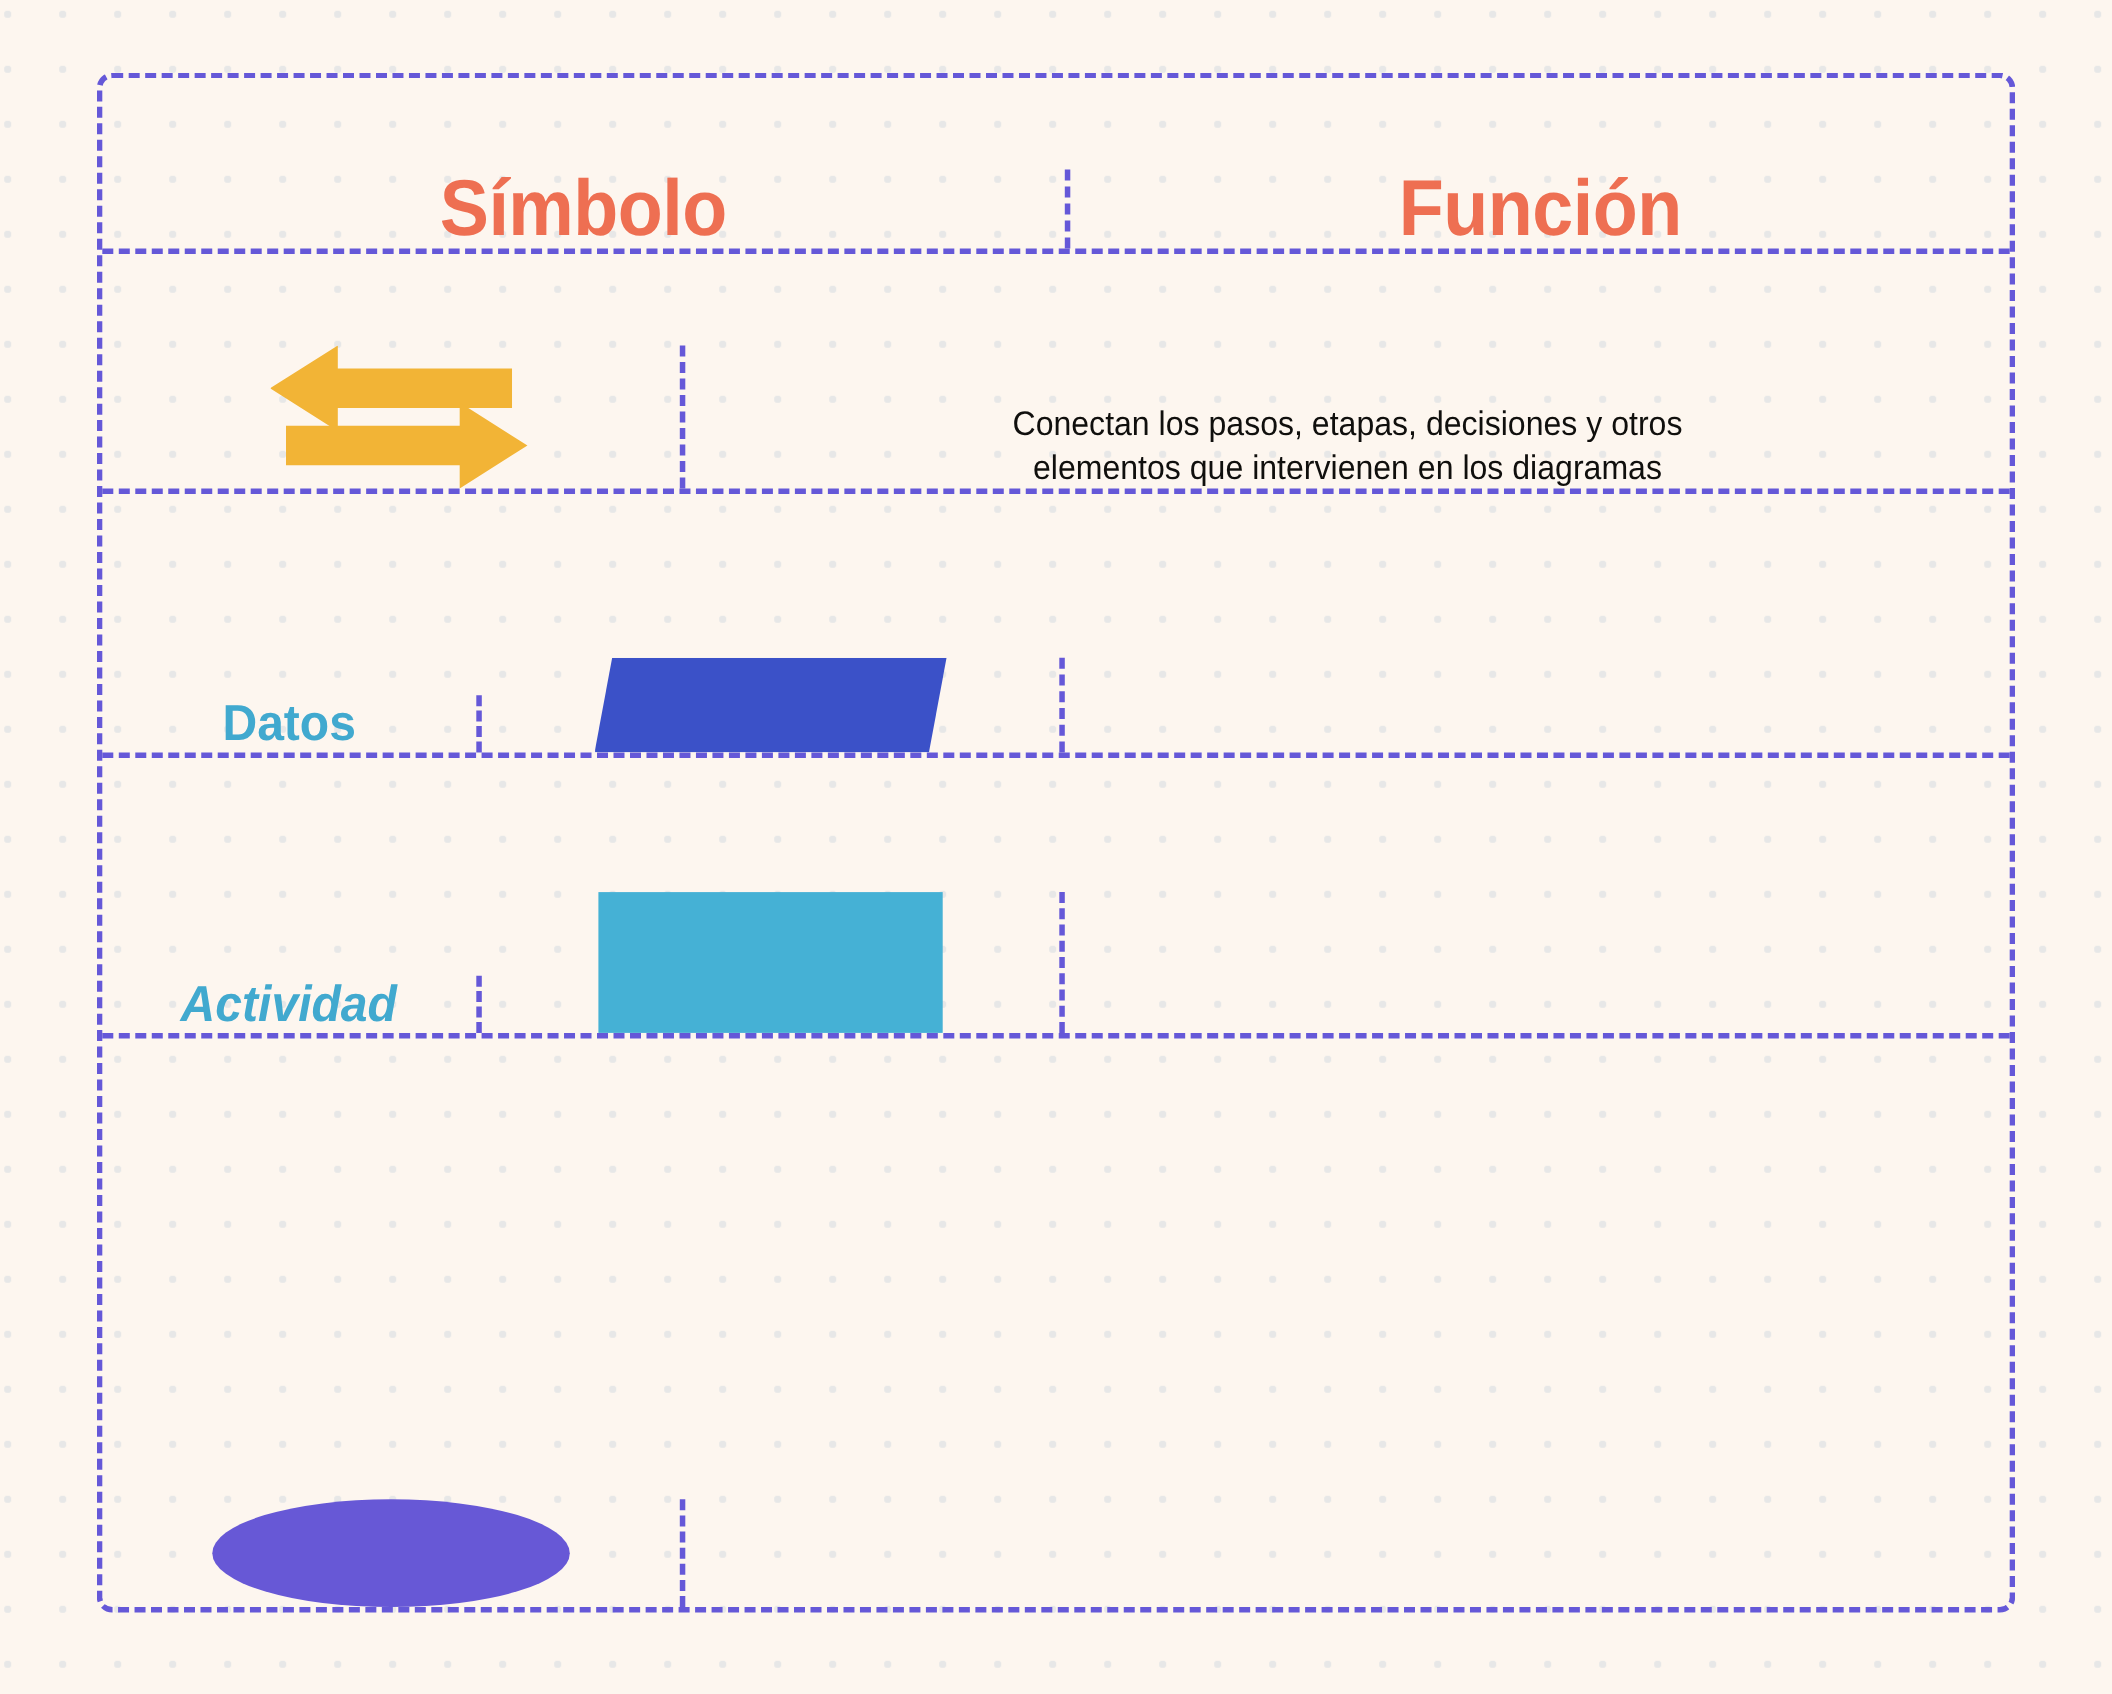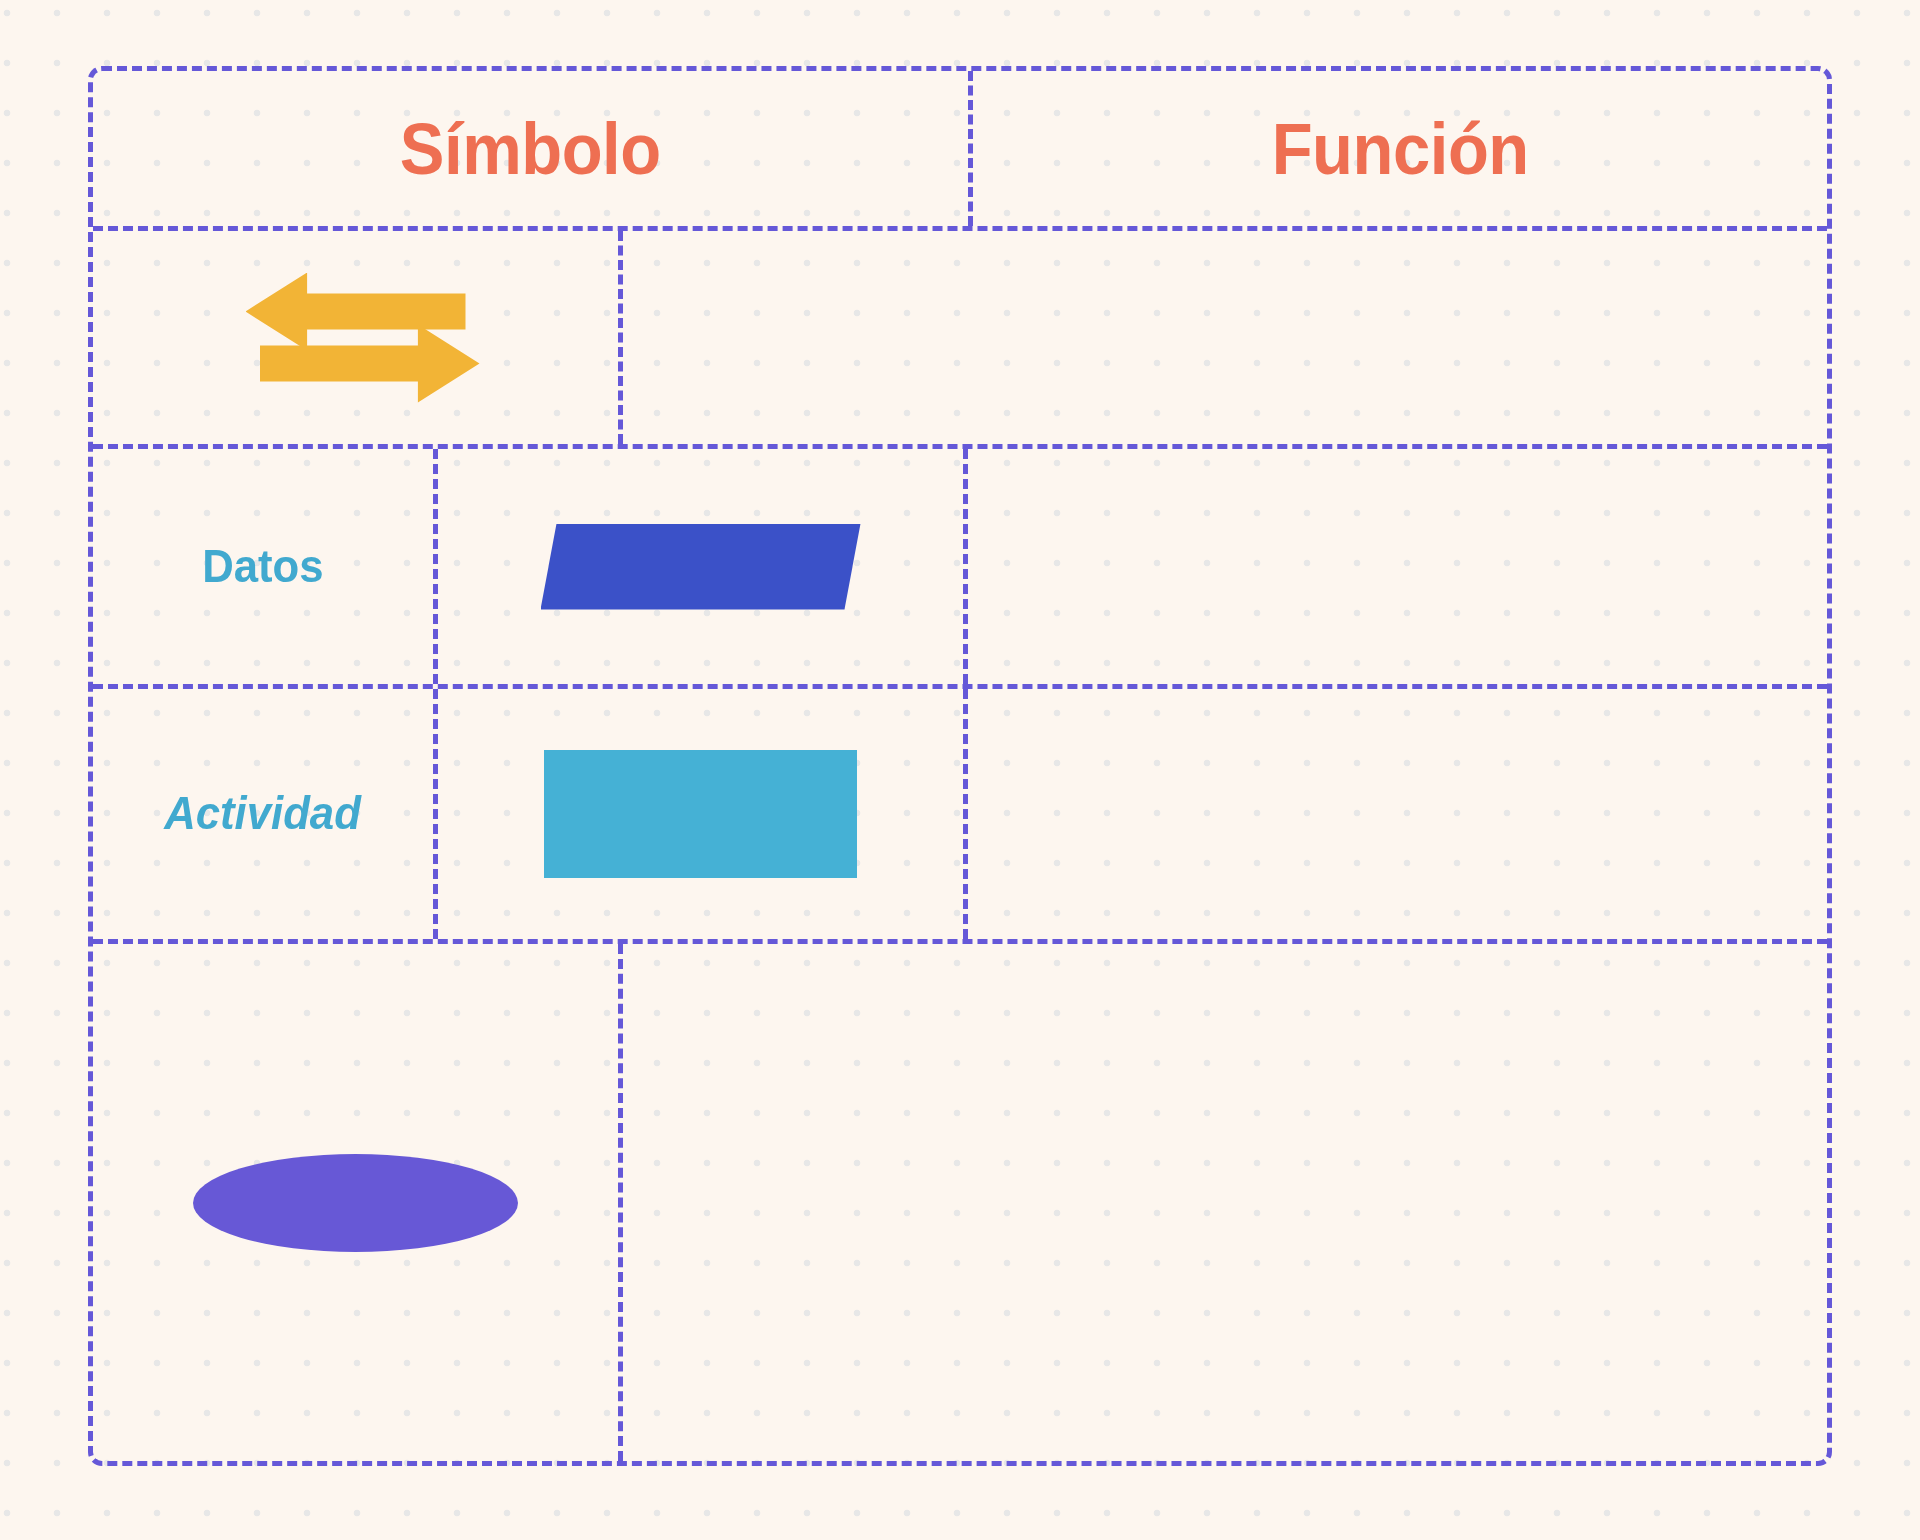--- a/index.html
+++ b/index.html
@@ -33,20 +33,21 @@
     flex-direction: column;
     border: 5px dashed #6558d8;
     border-radius: 14px;
     box-sizing: border-box;
   }
   .row {
     display: flex;
     width: 100%;
     box-sizing: border-box;
     border-bottom: 5px dashed #6558d8;
+    align-items: flex-end;
   }
   .row:last-child { border-bottom: none; }
 
   .row.header-row { height: 160px; }
   .row.r1 { height: 218px; }
   .row.r2 { height: 230px; }
   .row.r3 { height: 240px; }
   .row.r4 { height: 255px; font-style: italic; }
   .row.r5 { flex: 1; }
 
@@ -177,20 +178,24 @@
     </div>
   </div>
 
   <div class="row r1">
     <div class="cell cell-shape">
       <div class="arrows-wrap">
         <div class="arrow left"></div>
         <div class="arrow right"></div>
       </div>
     </div>
+    <div class="cell cell-desc">
+      <span class="desc-text">Conectan los pasos, etapas, decisiones y otros
+elementos que intervienen en los diagramas</span>
+    </div>
   </div>
 
 
   <div class="row r3">
     <div class="cell cell-label">
       <span class="label-text">Datos</span>
     </div>
     <div class="cell cell-shape">
       <div class="parallelogram-inner"></div>
     </div>

